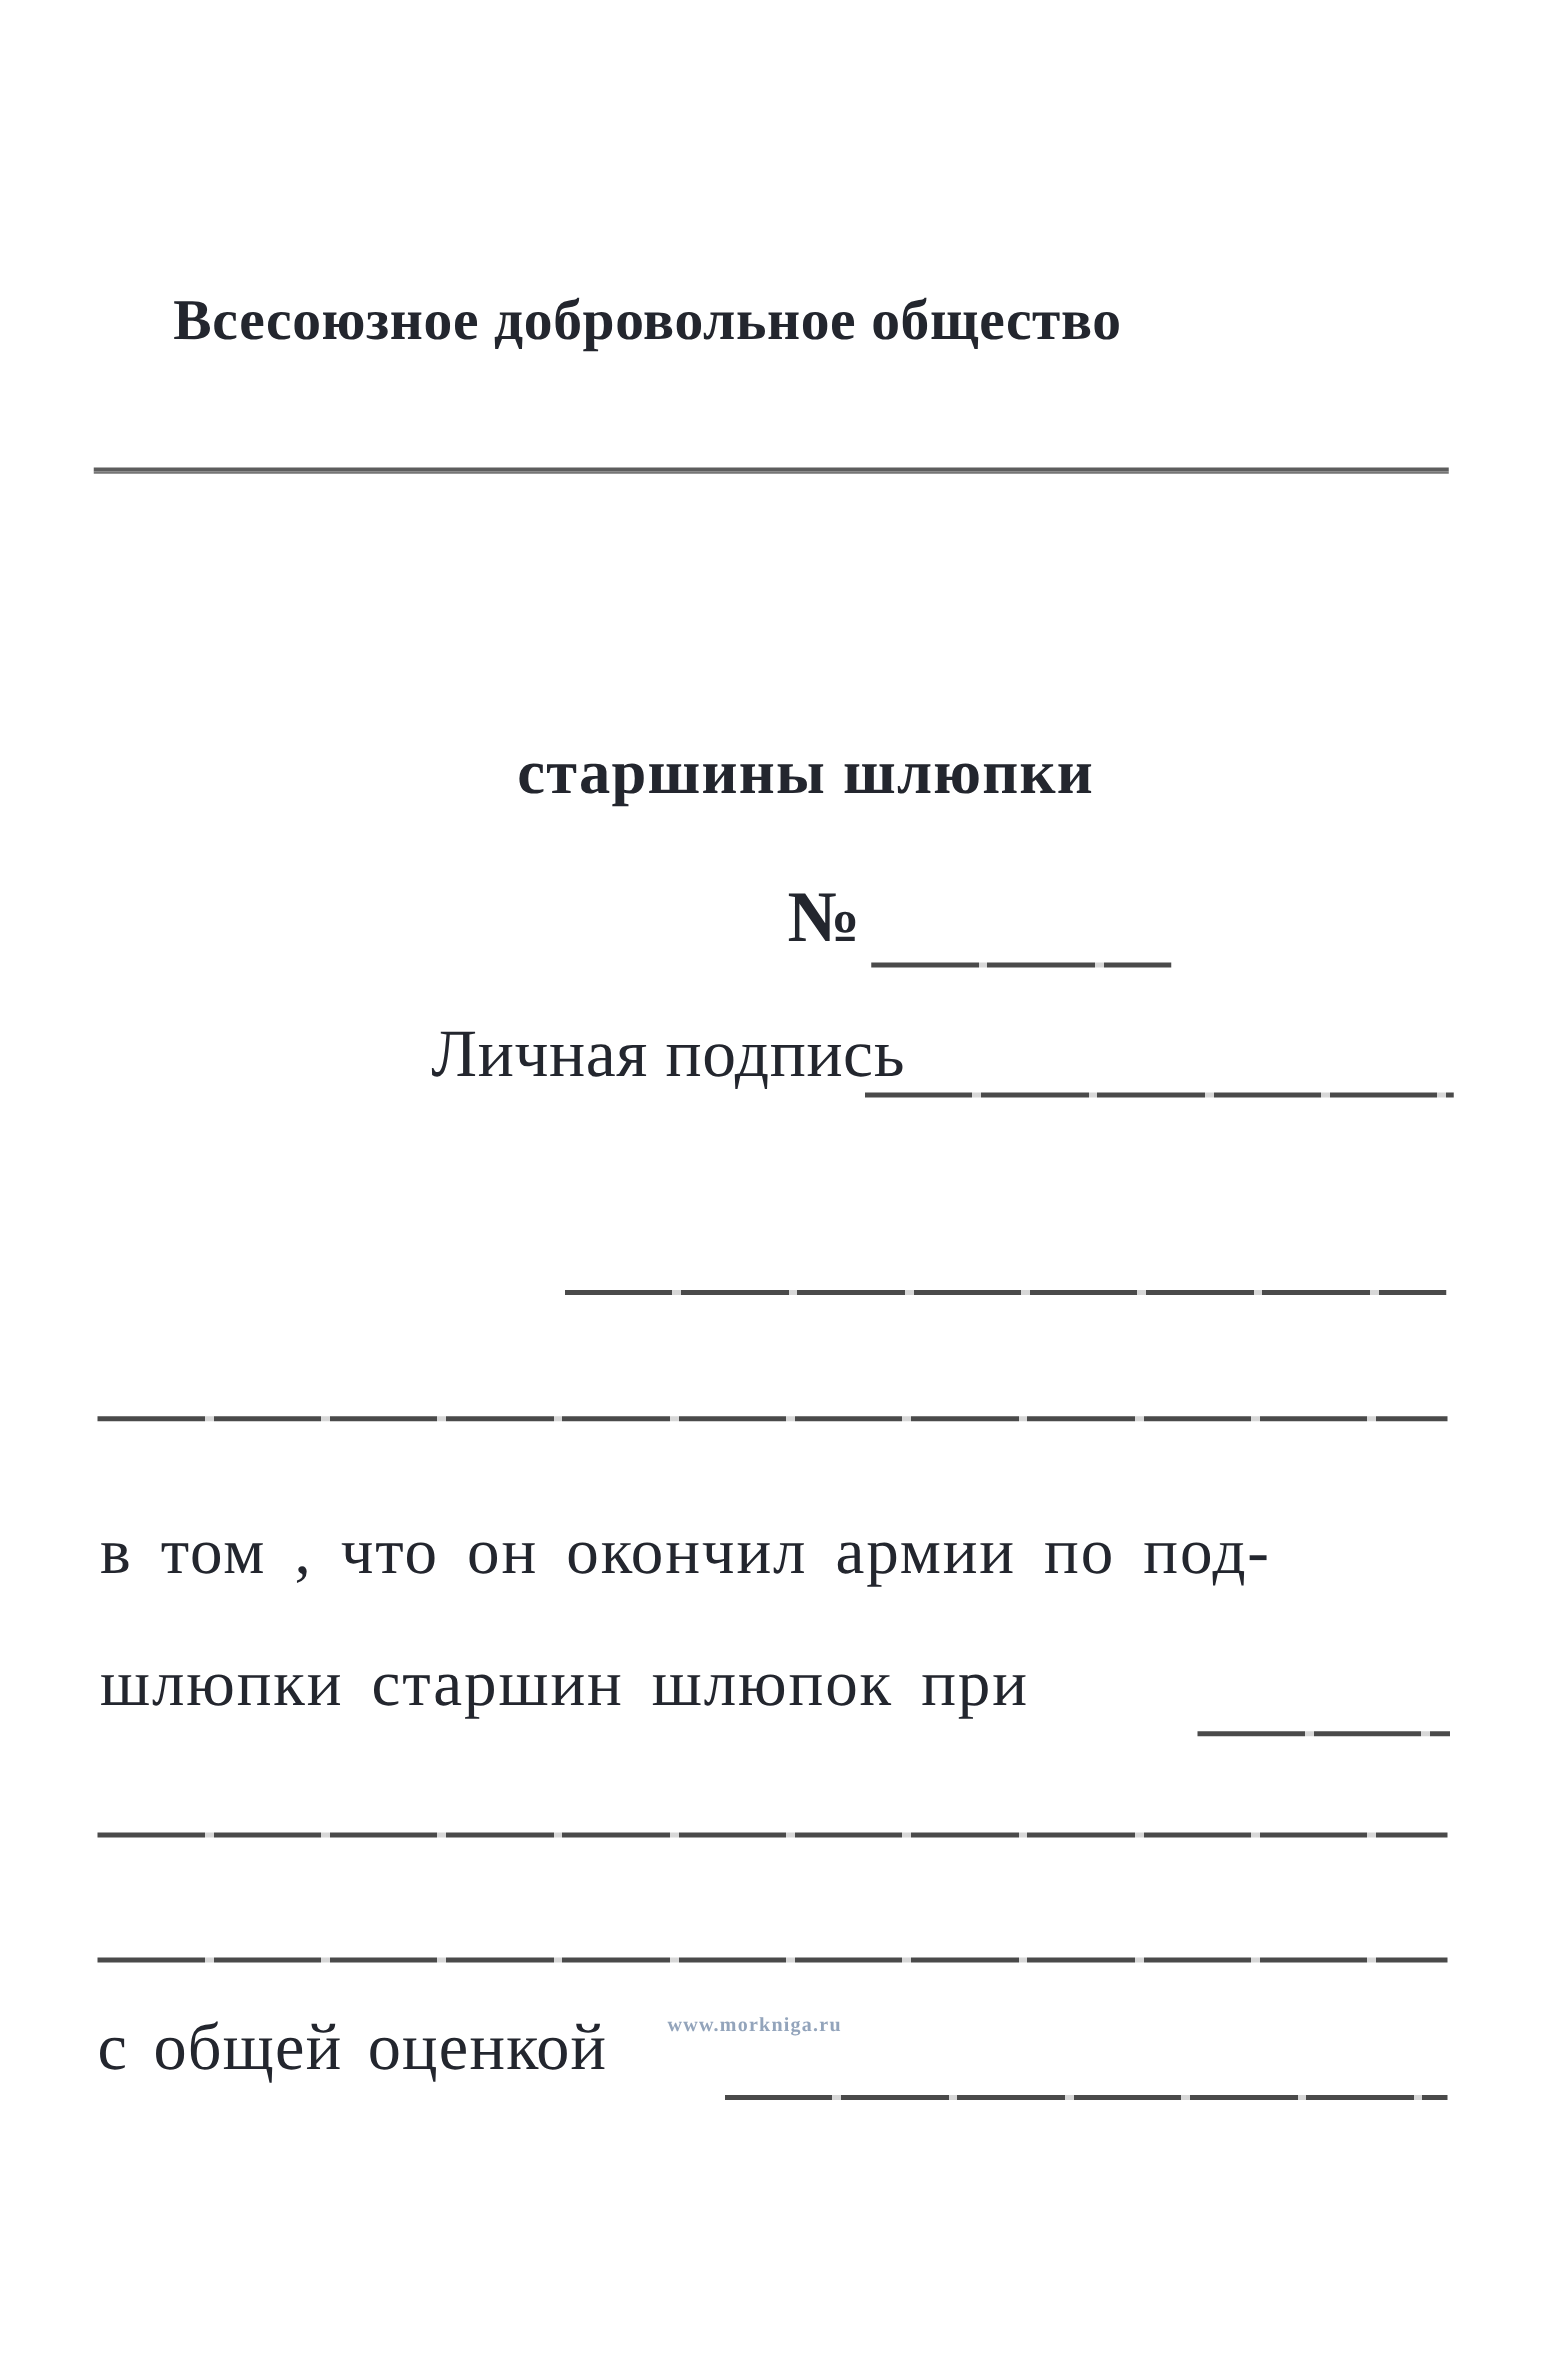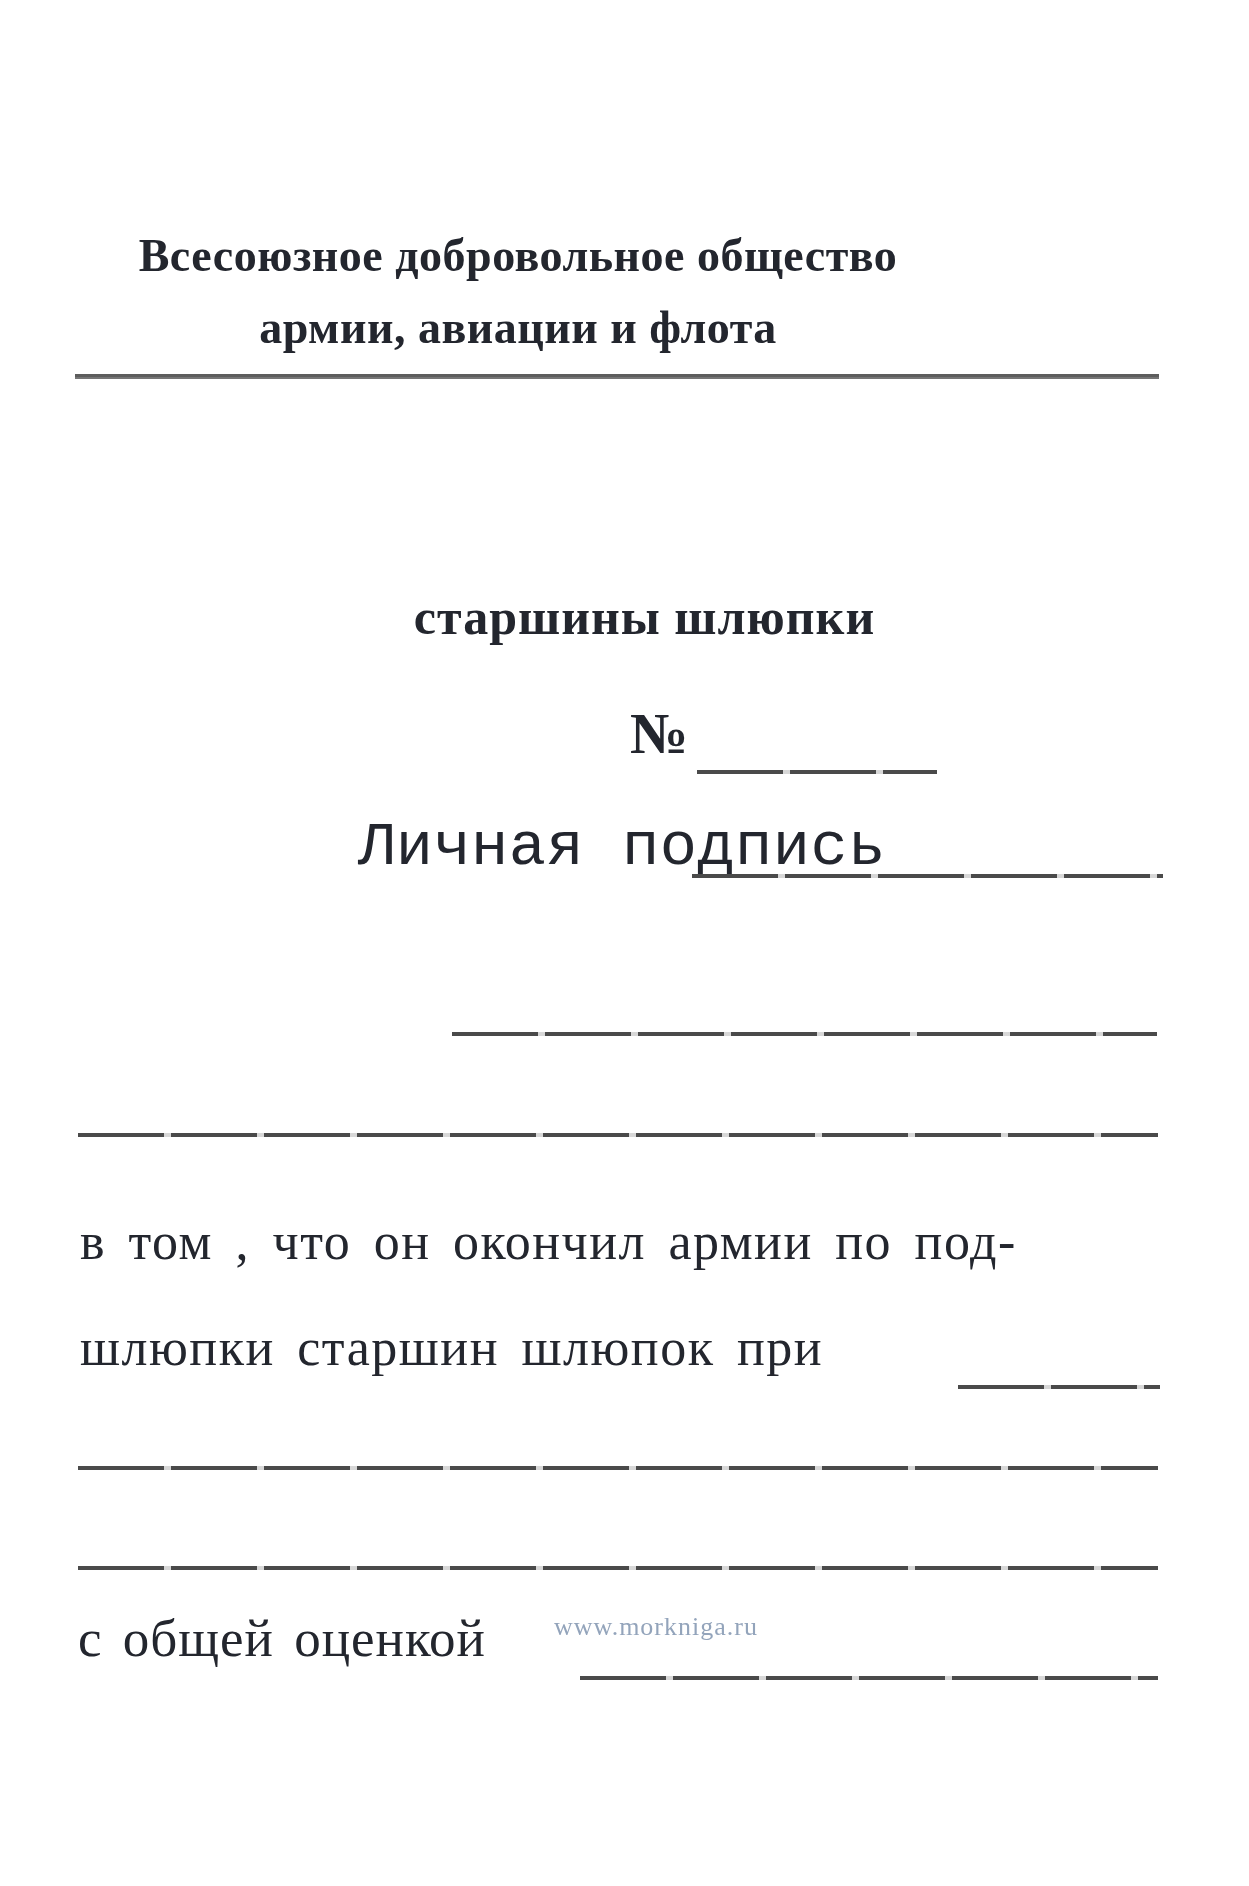--- a/index.html
+++ b/index.html
@@ -68,24 +68,23 @@
   .no-label {
     position: absolute;
     top: 700px;
     left: 630px;
     font-size: 58px;
     font-weight: 700;
   }
   .sig-label {
     position: absolute;
     top: 812px;
-    left: 358px;
-    font-size: 62px;
+    left: 345px;
+    font-size: 54px;
     letter-spacing: 0.5px;
-    font-family: Liberation Mono, monospace;
   }
   .issued-label {
     position: absolute;
     top: 966px;
     left: 78px;
     font-size: 53px;
     letter-spacing: 1px;
     word-spacing: 10px;
   }
   .body-text {
@@ -121,36 +120,35 @@
   .line-sig     { top: 874px;  left: 692px; width: 471px; }
   .line-issued  { top: 1032px; left: 452px; width: 705px; }
   .line-full-1  { top: 1133px; left: 78px;  width: 1080px; }
   .line-pri     { top: 1385px; left: 958px; width: 202px; }
   .line-full-2  { top: 1466px; left: 78px;  width: 1080px; }
   .line-full-3  { top: 1566px; left: 78px;  width: 1080px; }
   .line-grade   { top: 1676px; left: 580px; width: 578px; }
   .watermark {
     position: absolute;
     top: 1612px;
-    left: 554px;
+    left: 534px;
     font-family: "Liberation Serif", "DejaVu Serif", serif;
-    font-size: 26px;
-    font-weight: 400;
+    font-size: 16px;
+    font-weight: 700;
     letter-spacing: 1px;
     color: var(--watermark, #93a4bb);
   }
 </style>
 </head>
 <body>
 
 <div class="doc">
 
   <header class="org">
     <div>Всесоюзное добровольное общество</div>
-    <div>армии, авиации и флота</div>
   </header>
 
   <div class="double-rule"></div>
 
 
   <h2 class="subtitle">старшины шлюпки</h2>
 
   <div class="no-label">№</div>
   <div class="fill-line line-no"></div>
 

